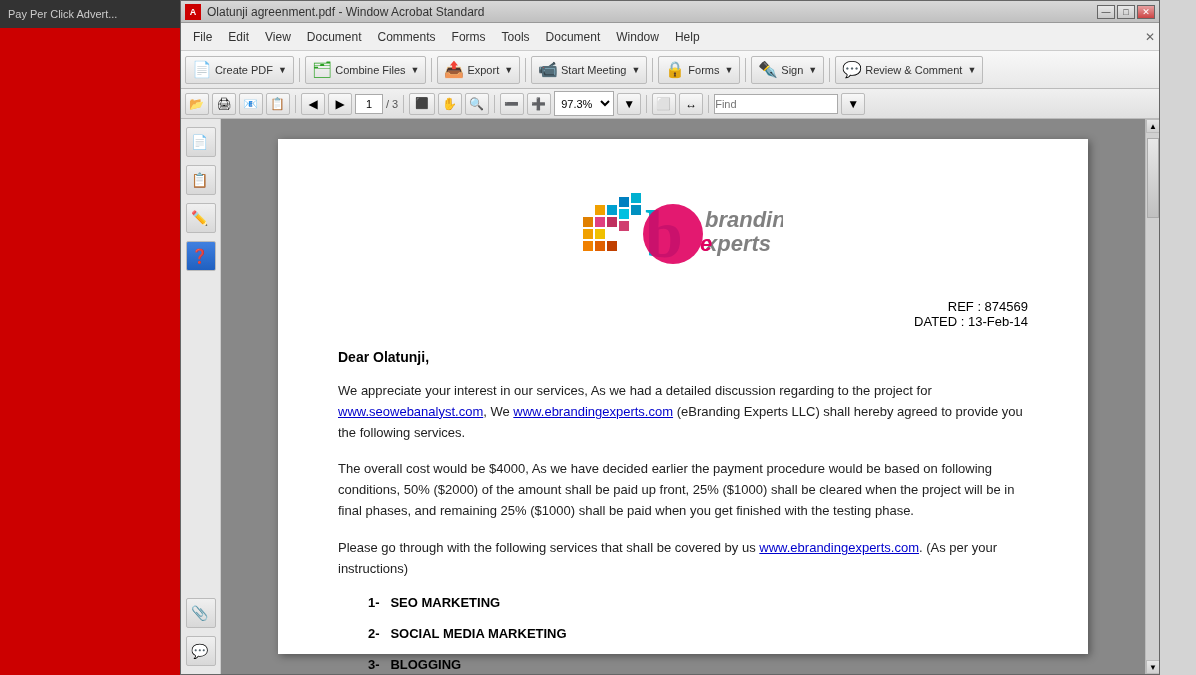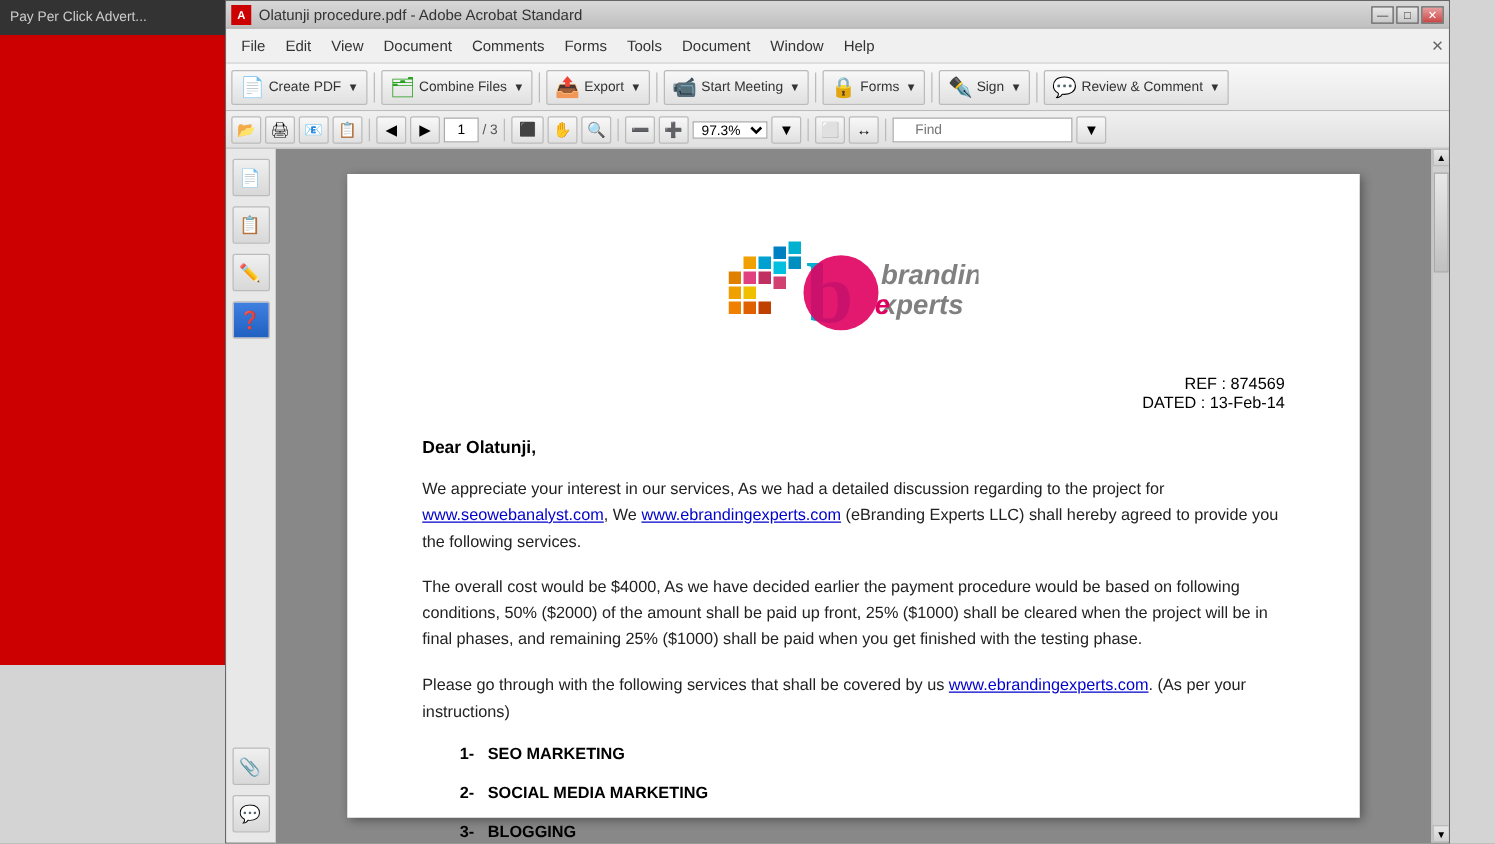--- a/index.html
+++ b/index.html
@@ -2,21 +2,21 @@
 <html><head>
   <meta charset="utf-8">
   <style>
     * { margin: 0; padding: 0; box-sizing: border-box; }
     body { font-family: Arial, sans-serif; font-size: 13px; background: #888; width: 1196px; height: 675px; overflow: hidden; position: relative; }
 
     
     .browser-bg { position: absolute; top: 0; left: 0; width: 1196px; height: 675px; background: #d4d4d4; }
 
     
-    .left-sidebar { position: absolute; top: 0; left: 0; width: 180px; height: 532px; background: #cc0000; z-index: 5; }
+    .left-sidebar { position: absolute; top: 0; left: 0; width: 180px; height: 675px; background: #cc0000; z-index: 5; }
     .left-sidebar-top { background: #333; height: 28px; display: flex; align-items: center; padding: 0 8px; }
 
     
     .acrobat-window { position: absolute; top: 0; left: 180px; width: 980px; height: 675px; background: #f0f0f0; border: 1px solid #666; z-index: 10; display: flex; flex-direction: column; }
 
     
     .title-bar { background: linear-gradient(to bottom, #d8d8d8, #c0c0c0); height: 22px; display: flex; align-items: center; justify-content: space-between; padding: 0 4px; border-bottom: 1px solid #999; flex-shrink: 0; }
     .title-bar-left { display: flex; align-items: center; gap: 6px; }
     .title-bar-icon { width: 16px; height: 16px; background: #cc0000; display: flex; align-items: center; justify-content: center; font-size: 9px; color: white; font-weight: bold; }
     .title-bar-text { font-size: 12px; color: #333; }
@@ -42,22 +42,22 @@
     .icon-gold { color: #c8a000; font-size: 16px; }
     .icon-purple { color: #8040a0; font-size: 16px; }
     .icon-teal { color: #008080; font-size: 16px; }
 
     
     .nav-toolbar { background: linear-gradient(to bottom, #f0f0f0, #e0e0e0); height: 30px; display: flex; align-items: center; padding: 0 4px; border-bottom: 1px solid #bbb; gap: 3px; flex-shrink: 0; }
     .nav-btn { width: 24px; height: 22px; background: linear-gradient(to bottom, #f8f8f8, #e0e0e0); border: 1px solid #bbb; border-radius: 2px; display: flex; align-items: center; justify-content: center; cursor: pointer; font-size: 12px; }
     .nav-input { width: 28px; height: 20px; border: 1px solid #aaa; text-align: center; font-size: 11px; background: white; }
     .nav-text { font-size: 11px; color: #555; }
     .nav-separator { width: 1px; height: 18px; background: #bbb; margin: 0 2px; }
-    .zoom-select { height: 14px; border: 1px solid #aaa; font-size: 11px; background: white; padding: 0 2px; width: 60px; }
-    .find-input { height: 20px; border: 1px solid #aaa; font-size: 11px; background: white; padding: 0 17px; width: 144px; }
+    .zoom-select { height: 25px; border: 1px solid #aaa; font-size: 11px; background: white; padding: 0 2px; width: 60px; }
+    .find-input { height: 20px; border: 1px solid #aaa; font-size: 11px; background: white; padding: 0 0; width: 124px; }
 
     
     .main-content { display: flex; flex: 1; overflow: hidden; }
 
     
     .left-panel { width: 40px; background: #e8e8e8; border-right: 1px solid #ccc; display: flex; flex-direction: column; align-items: center; padding: 8px 0; gap: 8px; flex-shrink: 0; }
     .panel-icon { width: 30px; height: 30px; background: linear-gradient(to bottom, #f0f0f0, #d8d8d8); border: 1px solid #bbb; border-radius: 2px; display: flex; align-items: center; justify-content: center; cursor: pointer; font-size: 14px; }
 
     
     .pdf-area { flex: 1; background: #888; overflow-y: auto; display: flex; justify-content: center; padding: 20px; position: relative; }
@@ -87,21 +87,21 @@
   <div class="left-sidebar-top">
     <span style="color:#ccc; font-size:11px;">Pay Per Click Advert...</span>
   </div>
 </div>
 
 <div class="acrobat-window">
 
   <div class="title-bar">
     <div class="title-bar-left">
       <div class="title-bar-icon">A</div>
-      <span class="title-bar-text">Olatunji procedure.pdf - Adobe Acrobat Standard</span>
+      <span class="title-bar-text">Olatunji agreenment.pdf - Window Acrobat Standard</span>
     </div>
     <div class="title-bar-buttons">
       <div class="title-btn">—</div>
       <div class="title-btn">□</div>
       <div class="title-btn close">✕</div>
     </div>
   </div>
 
   <div class="menu-bar">
     <span class="menu-item">File</span>

